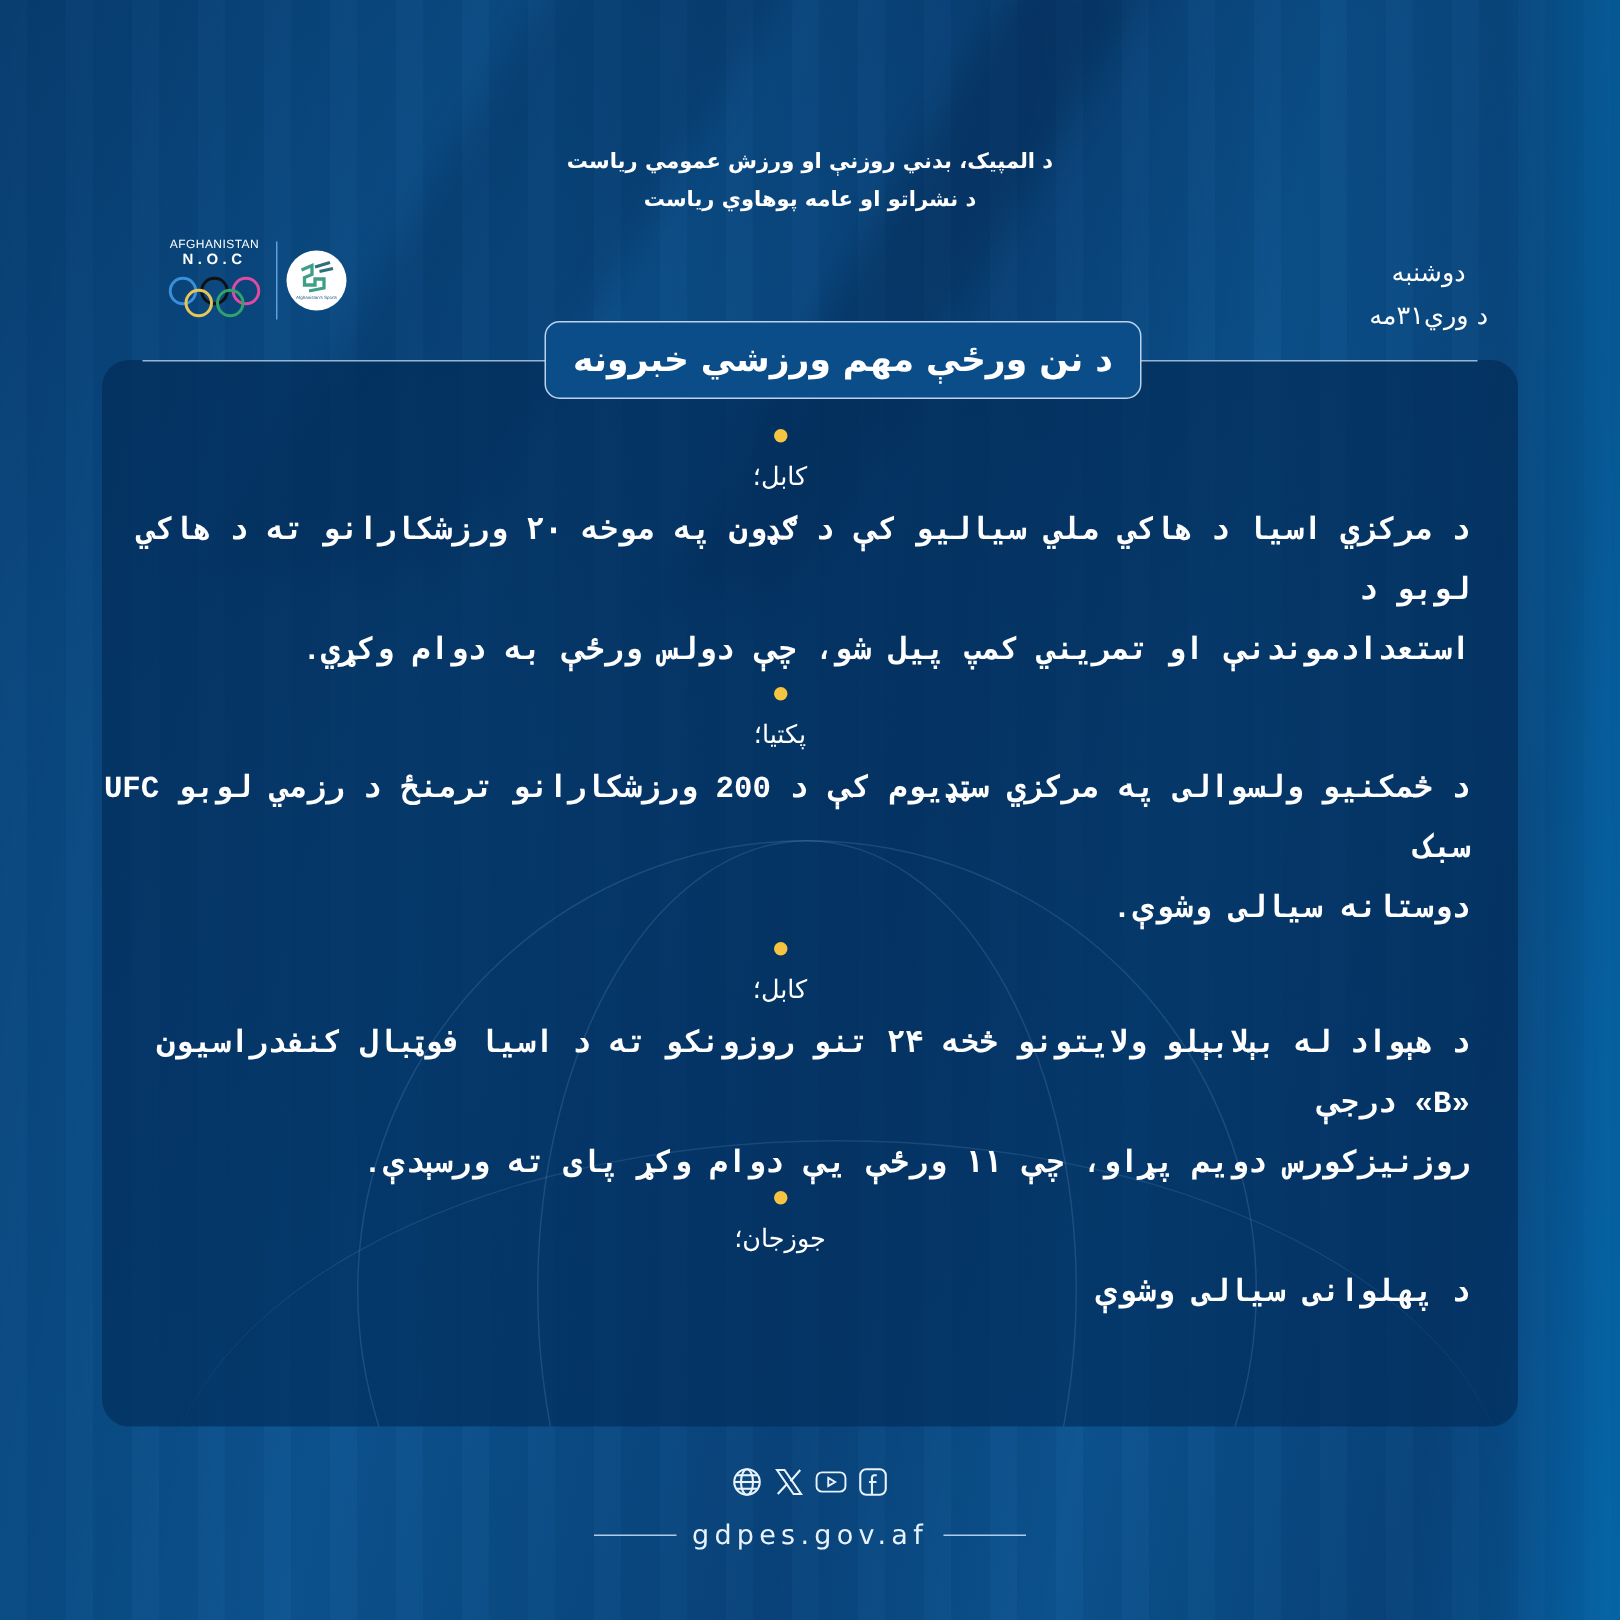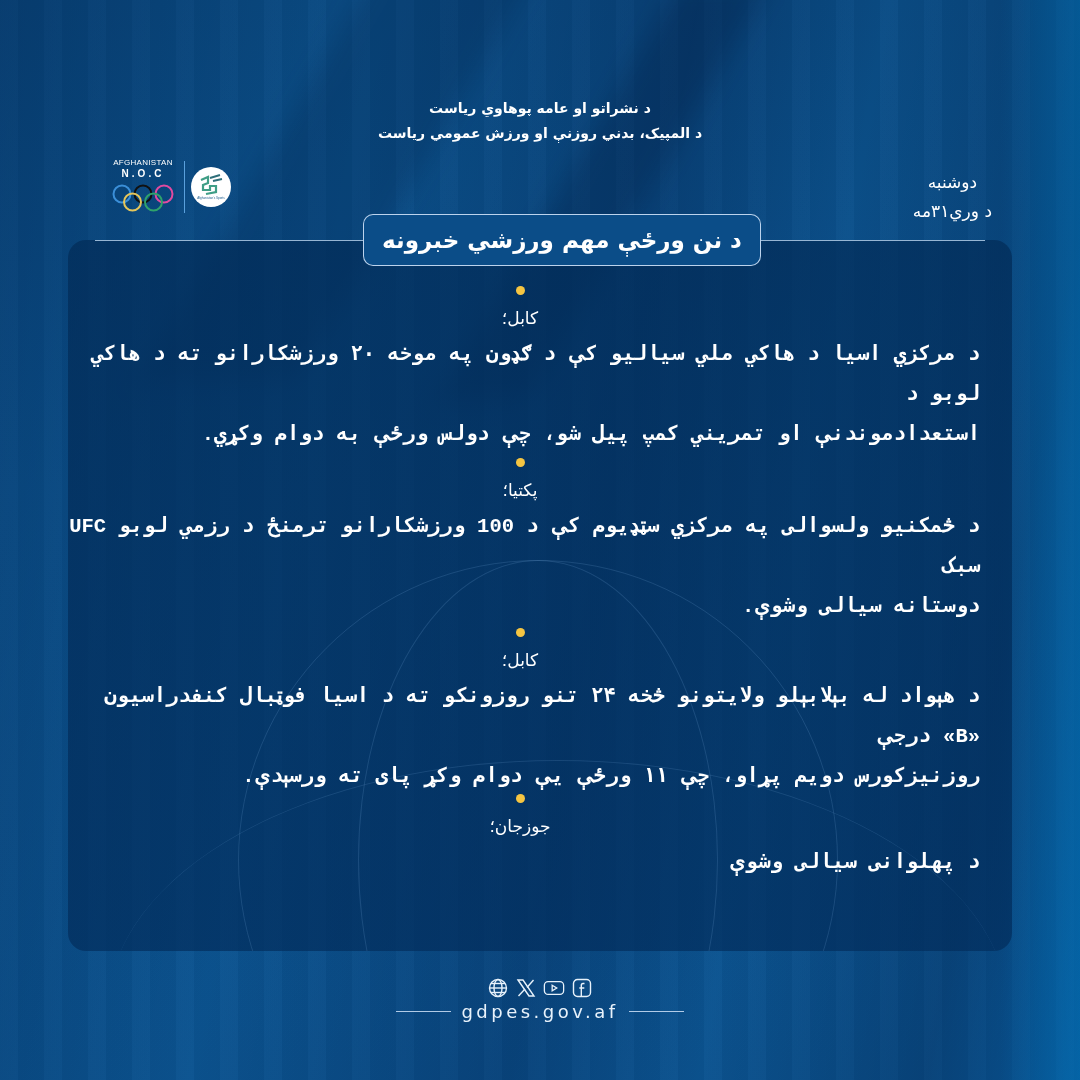--- a/index.html
+++ b/index.html
@@ -85,37 +85,37 @@
     .news-body {
       font-size: 20.5px; font-weight: bold; line-height: 40px; text-align: right; margin-top: 2px; font-family: Liberation Mono, monospace;
     }
 
     .footer {
       position: absolute; top: 975px; left: 0; width: 1080px; text-align: center;
     }
     .social-icons { display: flex; justify-content: center; gap: 6px; height: 26px; align-items: center; }
     .social-icons .ico { width: 22px; height: 22px; display: flex; align-items: center; justify-content: center; }
     .site-row {
-      display: flex; justify-content: center; align-items: center; gap: 10px; margin-top: 0;
+      display: flex; justify-content: center; align-items: center; gap: 10px; margin-top: 12px;
     }
     .site-rule { width: 55px; height: 1px; background: rgba(220,235,255,0.8); }
     .site-url {
       font-family: "DejaVu Sans", sans-serif; font-size: 18px; letter-spacing: 3.5px; color: #e8f2fb;
     }
   </style>
 </head>
 <body>
 
 <div class="bg-swoosh"></div>
 <div class="bg-swoosh two"></div>
 <div class="bg-right-glow"></div>
 
 <div class="org-header">
+  <div>د المپیک، بدني روزنې او ورزش عمومي رياست</div>
   <div>د نشراتو او عامه پوهاوي رياست</div>
-  <div>د المپیک، بدني روزنې او ورزش عمومي رياست</div>
 </div>
 
 <div class="logos">
   <div class="noc">
     <div class="noc-country">AFGHANISTAN</div>
     <div class="noc-name">N.O.C</div>
     <svg class="rings" width="66" height="30" viewBox="0 0 66 30">
       <circle cx="12" cy="11" r="8.5" fill="none" stroke="#3b8fd8" stroke-width="2"></circle>
       <circle cx="33" cy="11" r="8.5" fill="none" stroke="#111" stroke-width="2"></circle>
       <circle cx="54" cy="11" r="8.5" fill="none" stroke="#e14aa0" stroke-width="2"></circle>
@@ -160,21 +160,21 @@
       <div>استعدادموندنې او تمريني کمپ پيل شو، چې دولس ورځې به دوام وکړي.</div>
     </div>
   </div>
 
   <div class="news-item" style="top:172px;">
     <div class="news-location">
       <span class="bullet"></span>
       <span>پکتيا؛</span>
     </div>
     <div class="news-body">
-      <div>د څمکنيو ولسوالی په مرکزي سټډيوم کې د 100 ورزشکارانو ترمنځ د رزمي لوبو UFC سبک</div>
+      <div>د څمکنيو ولسوالی په مرکزي سټډيوم کې د 200 ورزشکارانو ترمنځ د رزمي لوبو UFC سبک</div>
       <div>دوستانه سيالی وشوې.</div>
     </div>
   </div>
 
   <div class="news-item" style="top:342px;">
     <div class="news-location">
       <span class="bullet"></span>
       <span>کابل؛</span>
     </div>
     <div class="news-body">

